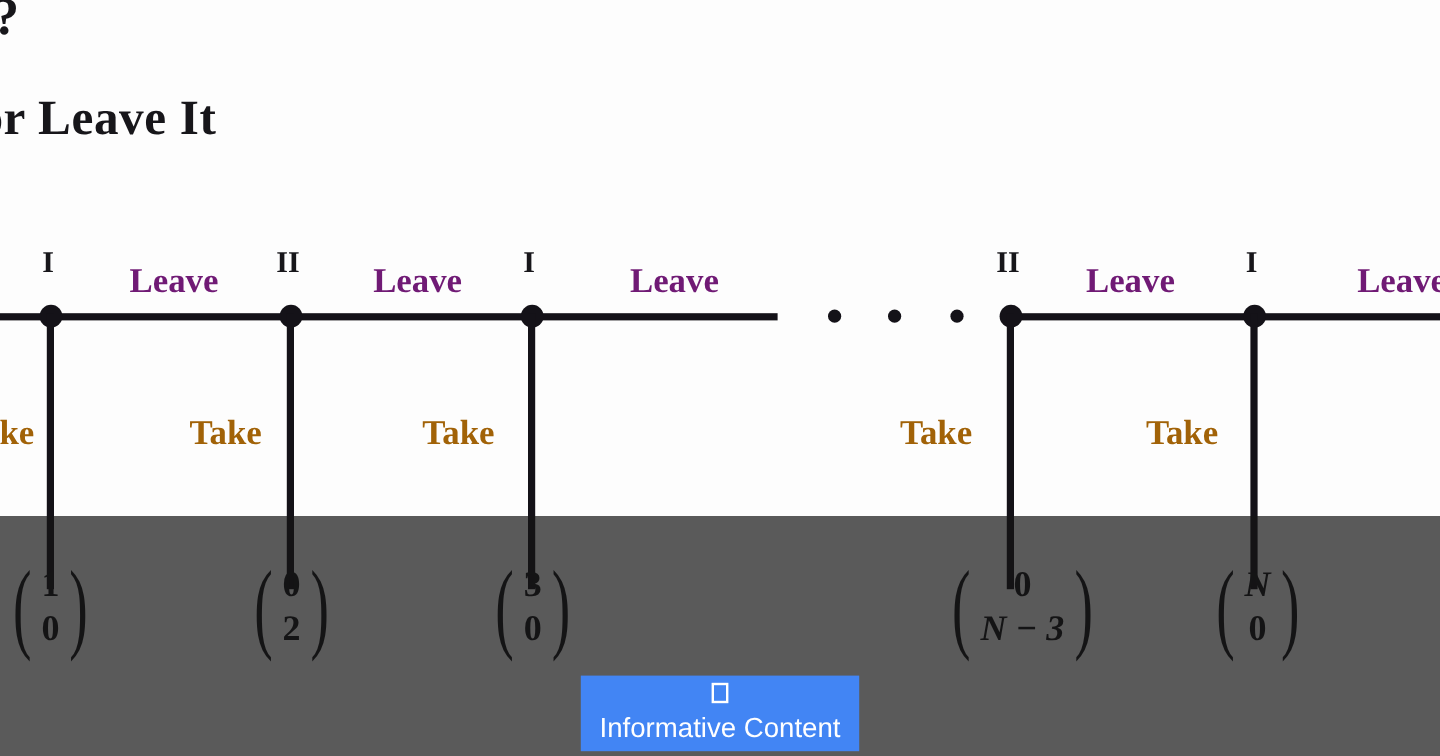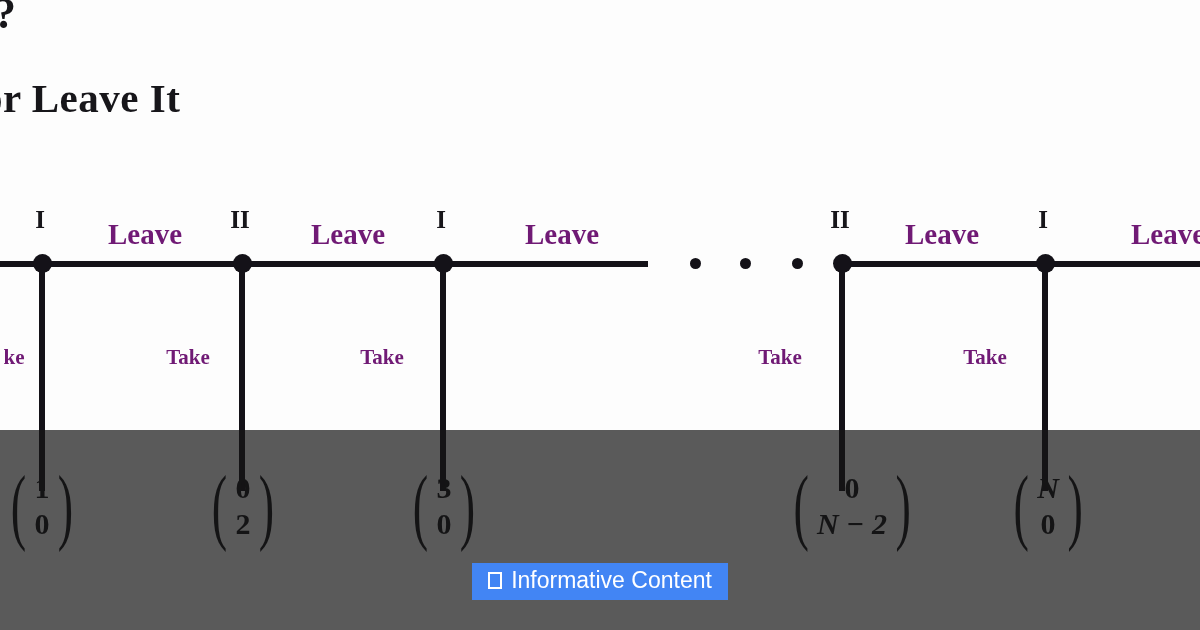--- a/index.html
+++ b/index.html
@@ -107,22 +107,22 @@
     font-size: 29px;
     color: #701a75;
     top: 218px;
     transform: translateX(-50%);
     white-space: nowrap;
   }
   .take-label {
     position: absolute;
     font-family: "Liberation Serif", serif;
     font-weight: bold;
-    font-size: 21px;
-    color: #701a75;
+    font-size: 29px;
+    color: #a16207;
     top: 345px;
     transform: translateX(-50%);
     white-space: nowrap;
   }
 
   
   .payoff {
     position: absolute;
     top: 470px;
     transform: translateX(-50%);
@@ -187,20 +187,21 @@
   #badge {
     display: inline-flex;
     align-items: center;
     gap: 9px;
     background: #4285f4;
     color: #ffffff;
     font-family: "Liberation Sans", sans-serif;
     font-size: 23px;
     line-height: 23px;
     padding: 6px 16px 8px 16px;
+    flex-direction: column;
   }
   #badge .tofu {
     display: inline-block;
     width: 14px;
     height: 17px;
     border: 2px solid #ffffff;
     box-sizing: border-box;
   }
 </style>
 </head>
@@ -279,21 +280,21 @@
           <span class="payoff-nums">
             <span>3</span>
             <span>0</span>
           </span>
           <span class="paren">)</span>
         </div>
         <div class="payoff" style="left: 852px;">
           <span class="paren">(</span>
           <span class="payoff-nums">
             <span>0</span>
-            <span><i>N − 2</i></span>
+            <span><i>N − 3</i></span>
           </span>
           <span class="paren">)</span>
         </div>
         <div class="payoff" style="left: 1048px;">
           <span class="paren">(</span>
           <span class="payoff-nums">
             <span><i>N</i></span>
             <span>0</span>
           </span>
           <span class="paren">)</span>

